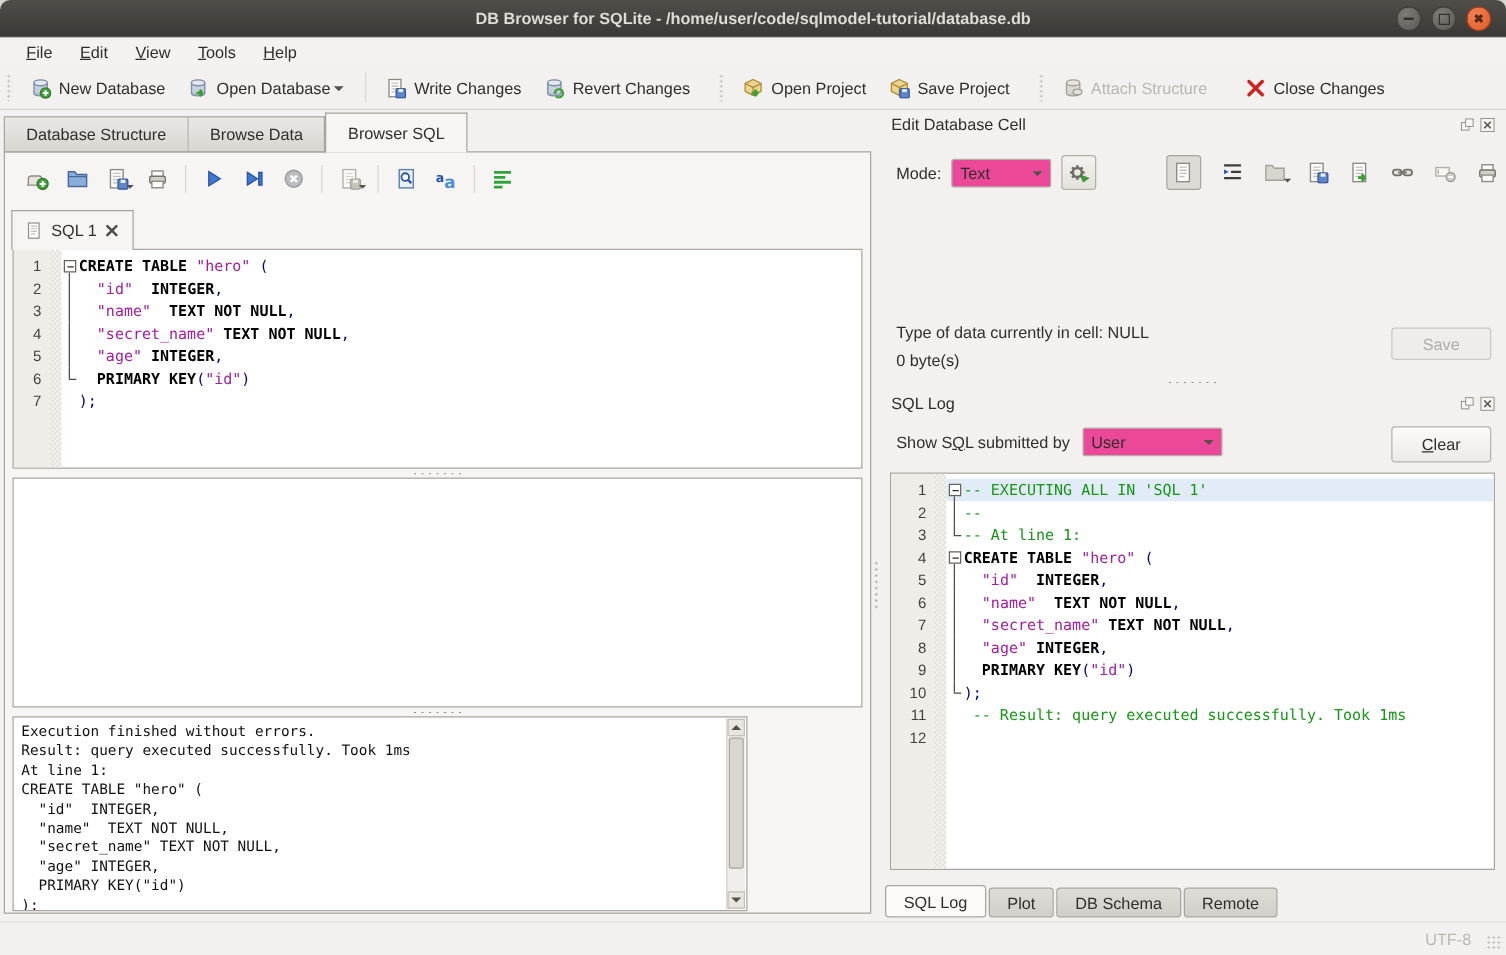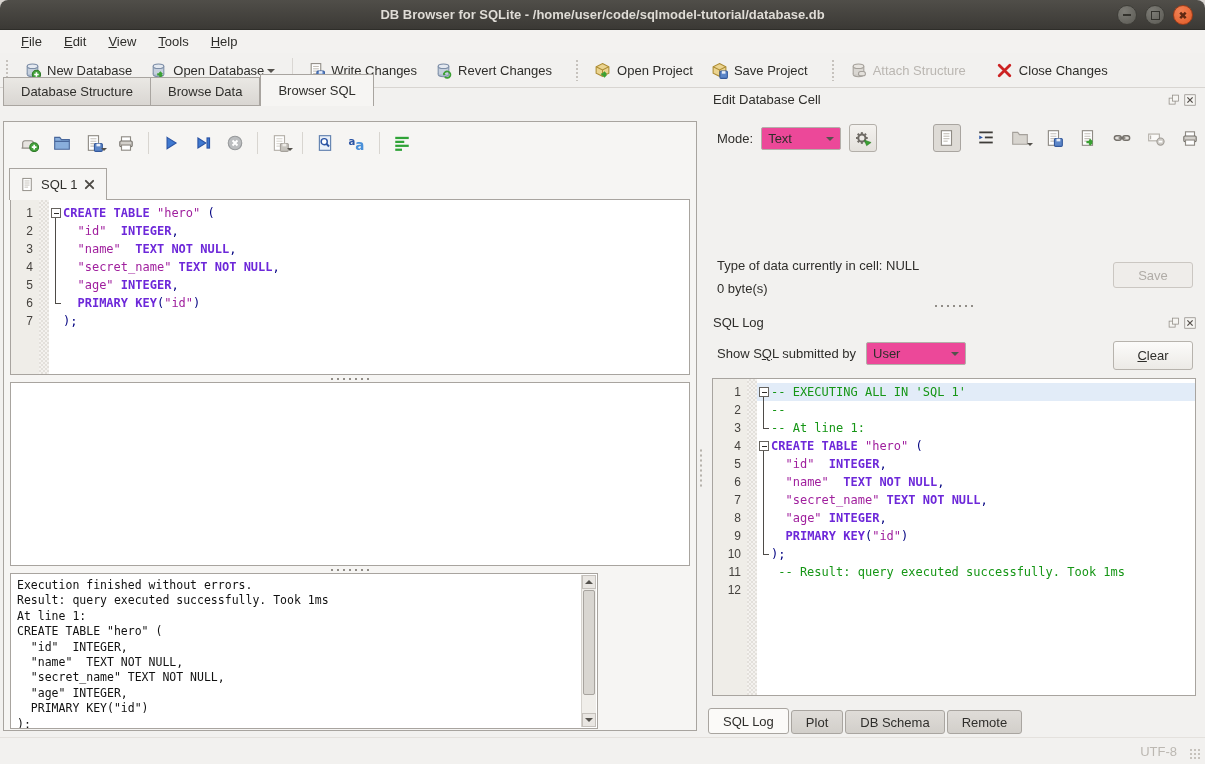--- a/index.html
+++ b/index.html
@@ -35,21 +35,21 @@
             background-image:radial-gradient(#C6C2BD 1px, transparent 1.1px);
             background-size:4px 4px; }
   .tsep { width:1px; height:24px; background:#DAD7D3; margin:0 6px; }
   .tbtn { display:flex; align-items:center; gap:6px; padding:4px 9px; white-space:nowrap; }
   .tbtn.disabled .tlabel { color:#BAB6B1; }
   .ticon { width:17px; height:17px; position:relative; }
   .caret { width:0; height:0; border:4px solid transparent; border-top-color:#55524d;
            margin:6px 2px 0 -3px; }
 
   
-  .maintabs { position:absolute; left:3px; top:74px; height:32px; display:flex; align-items:flex-end; z-index:3; }
+  .maintabs { position:absolute; left:3px; top:90px; height:32px; display:flex; align-items:flex-end; z-index:3; }
   .mtab { height:29px; display:flex; align-items:center; padding:0 17px; font-size:13px;
           background:linear-gradient(#EAE8E4,#D9D6D2); border:1px solid #A9A5A0;
           border-left-width:0; }
   .mtab:first-child { border-left-width:1px; }
   .mtab.active { height:32px; background:#F6F5F3; border:1px solid #A8A49F; border-bottom:none; }
 
   
   .lframe { position:absolute; left:3px; top:121px; width:694px; height:610px;
             background:#F6F5F3; border:1px solid #A8A49F; }
   .sqltoolbar { position:absolute; left:10px; top:8px; height:26px; display:flex; align-items:center; }
@@ -81,21 +81,21 @@
   .lwrap.hl { background:#E2ECF8; }
   .fold { position:relative; width:14px; flex:none; }
   .fb { position:absolute; left:2px; top:4px; width:10px; height:10px; background:#fff;
         border:1px solid #66635E; }
   .fm { position:absolute; left:4.5px; top:8.5px; width:5px; height:1px; background:#2E2C29; }
   .fv { position:absolute; left:6px; width:1px; background:#4E4B47; }
   .fv-b { top:14px; bottom:0; }
   .fv-full { top:0; bottom:0; }
   .fv-t { top:0; height:9px; }
   .fh { position:absolute; left:6px; top:9px; width:6px; height:1px; background:#4E4B47; }
-  .tk-k { color:#6d28d9; font-weight:bold; }
+  .tk-k { color:#000000; font-weight:bold; }
   .tk-s { color:#A0209E; }
   .tk-p { color:#000080; }
   .tk-c { color:#169616; }
 
   .splitdots { position:absolute; height:6px; display:flex; align-items:center; justify-content:center; }
   .splitdots i { width:38px; height:4px;
      background-image:radial-gradient(#8F8B85 0.9px, transparent 1px); background-size:6px 4px;
      background-position:center; background-repeat:repeat-x; }
 
   .resultspane { position:absolute; background:#fff; border:1px solid #A8A49F; }
@@ -595,21 +595,21 @@
       <span>
           <svg viewBox="0 0 16 16" style="width:100%;height:100%;display:block">
             <rect x="1" y="1" width="14" height="14" fill="#F6F5F2" stroke="#8F8B84"></rect>
             <path d="M4.5 4.5l7 7M11.5 4.5l-7 7" stroke="#55514C" stroke-width="1.7"></path>
           </svg>
         </span>
     </div>
 
     <div style="position:absolute; left:12px; top:252px; display:flex; align-items:center; gap:10px;">
       <span>Show S<u>Q</u>L submitted by</span>
-      <span class="combo" style="width:100px">
+      <span class="combo" style="width:112px">
         <span>User</span>
           <span class="caret"></span>
       </span>
     </div>
     <span class="btn" style="position:absolute; right:9px; top:251px; width:80px; height:29px;"><u>C</u>lear</span>
 
     <div class="editorbox" id="log-editor" style="left:7px; top:288px; width:484px; height:318px;">
         <div class="codearea">
           <div class="gut-num" style="width: 34px;"></div>
           <div class="gut-mark" style="left: 34px; width: 10px;"></div>

